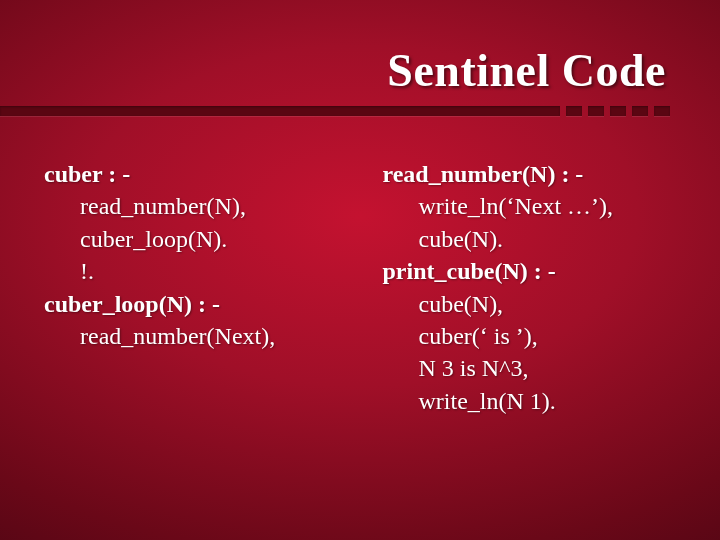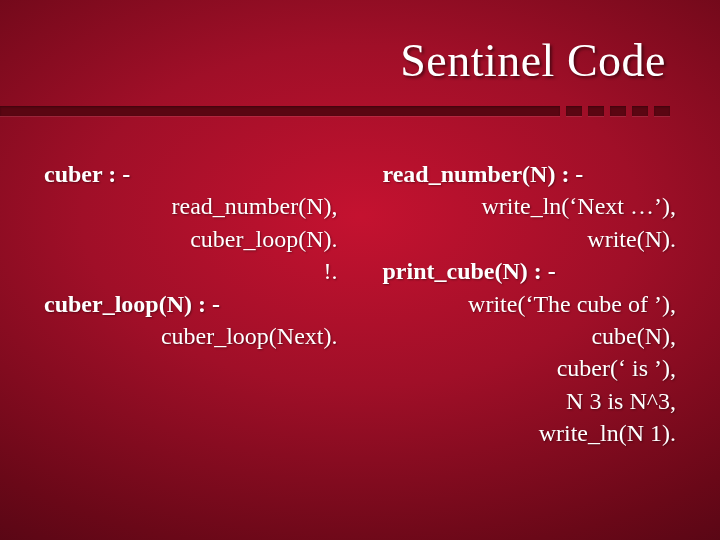--- a/index.html
+++ b/index.html
@@ -13,24 +13,24 @@
   .slide {
     width: 720px;
     height: 540px;
     background: radial-gradient(ellipse 110% 90% at 50% 40%, #c41230 0%, #a00f28 35%, #6a0818 70%, #3d0410 100%);
     position: relative;
     color: #fff;
     box-sizing: border-box;
   }
   .title {
     position: absolute;
-    top: 34px;
+    top: 44px;
     right: 54px;
     font-size: 46px;
-    font-weight: 400;
+    font-weight: 700;
     color: #fff;
     text-shadow: 2px 2px 3px rgba(0,0,0,0.5);
     letter-spacing: 0.5px;
   }
   .bar {
     position: absolute;
     top: 102px;
     left: 0;
     width: 720px;
     height: 18px;
@@ -62,21 +62,21 @@
   }
   .col {
     flex: 1;
     font-size: 24px;
     line-height: 1.35;
     color: #fff;
     text-shadow: 1px 1px 2px rgba(0,0,0,0.4);
   }
   .line { white-space: pre; }
   .clause-head { font-weight: bold; }
-  .indent { padding-left: 36px; text-align: right; }
+  .indent { padding-left: 36px; }
 </style>
 </head>
 <body>
 
 <div class="slide">
   <div class="title">Sentinel Code</div>
 
   <div class="bar">
     <div class="bar-main"></div>
     <div class="bar-seg" style="left:566px"></div>
@@ -86,27 +86,26 @@
     <div class="bar-seg" style="left:654px"></div>
   </div>
 
   <div class="content">
     <div class="col">
       <div class="line clause-head">cuber : -</div>
       <div class="line indent">read_number(N),</div>
       <div class="line indent">cuber_loop(N).</div>
       <div class="line indent">!.</div>
       <div class="line clause-head">cuber_loop(N) : -</div>
-      <div class="line indent">cuber_loop(Next).</div>
+      <div class="line indent">read_number(Next),</div>
     </div>
     <div class="col">
       <div class="line clause-head">read_number(N) : -</div>
       <div class="line indent">write_ln(‘Next …’),</div>
-      <div class="line indent">write(N).</div>
+      <div class="line indent">cube(N).</div>
       <div class="line clause-head">print_cube(N) : -</div>
-      <div class="line indent">write(‘The cube of ’),</div>
       <div class="line indent">cube(N),</div>
       <div class="line indent">cuber(‘ is ’),</div>
       <div class="line indent">N 3 is N^3,</div>
       <div class="line indent">write_ln(N 1).</div>
     </div>
   </div>
 </div>
 
 </body></html>

